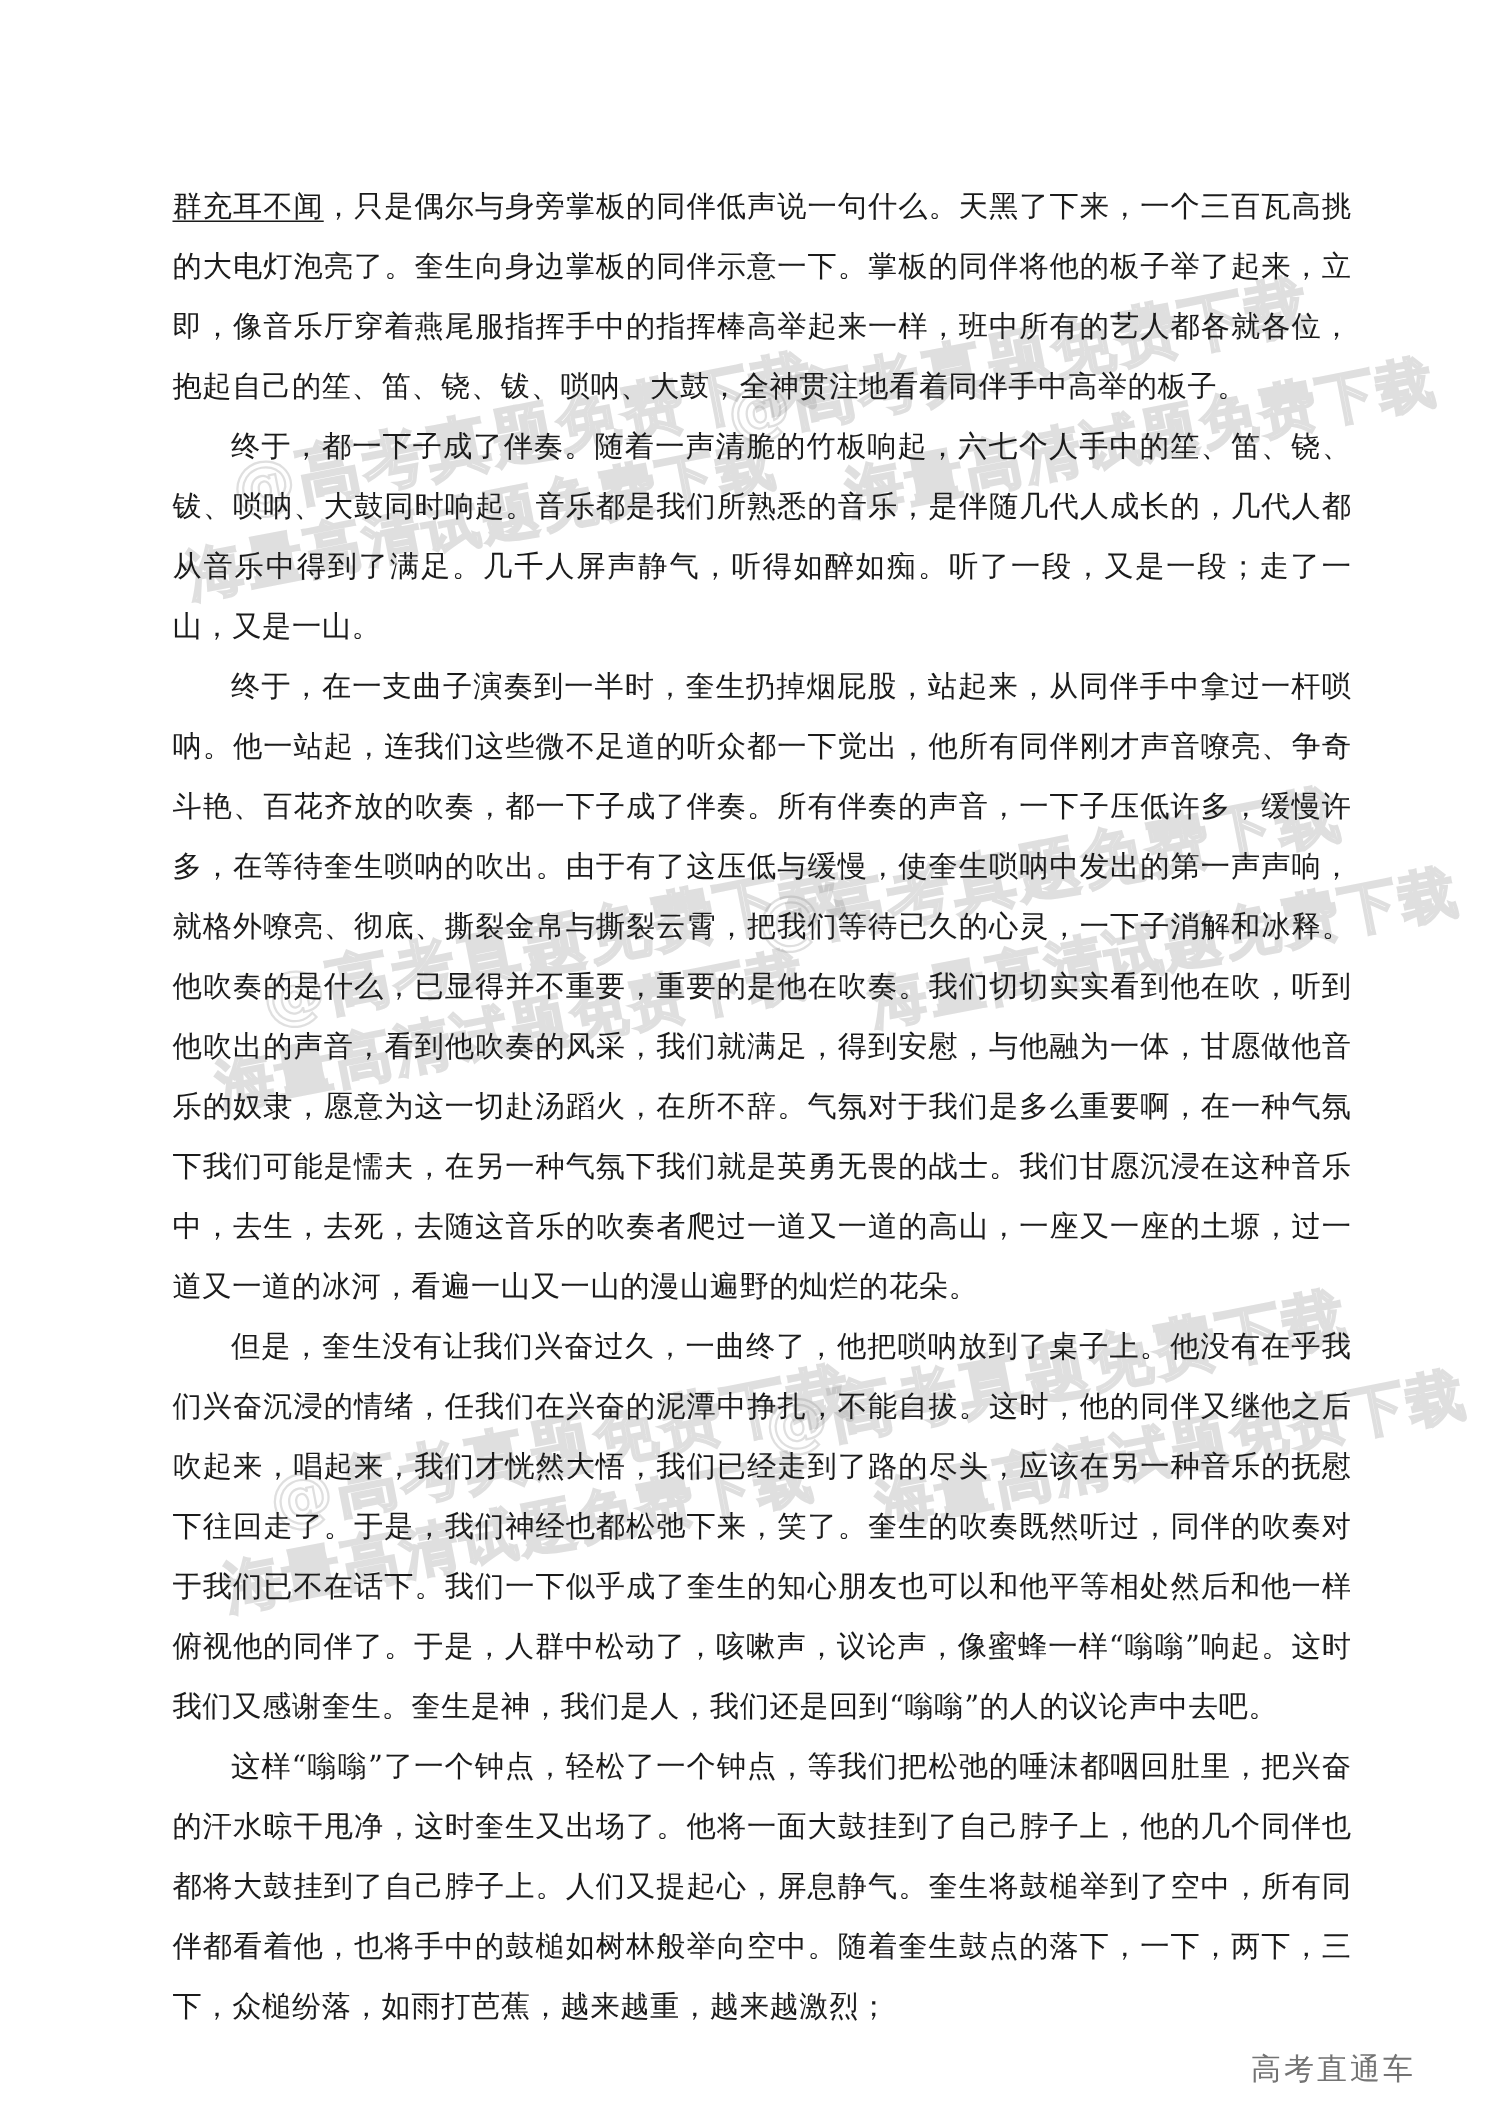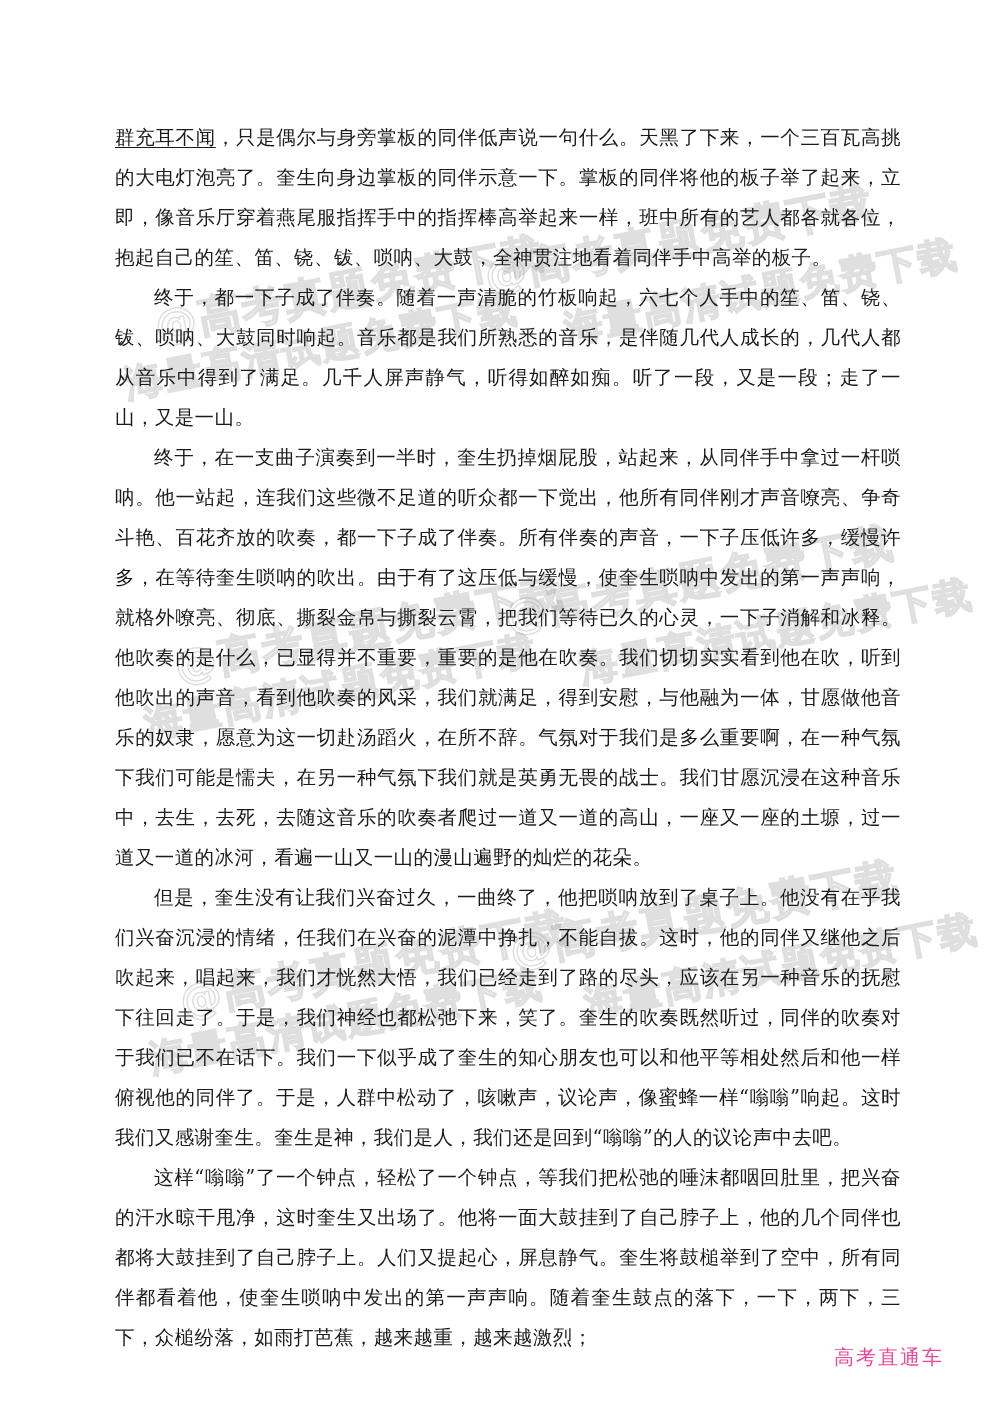--- a/index.html
+++ b/index.html
@@ -78,26 +78,26 @@
     text-align-last: left;
     letter-spacing: 0.4px;
   }
   p.indent { text-indent: 2em; }
   .u { text-decoration: underline; text-underline-offset: 3px; }
 
   
   .footer-brand {
     position: absolute;
     right: 48px;
-    bottom: 32px;
+    bottom: 10px;
     z-index: 3;
     font-family: Liberation Sans, sans-serif;
     font-size: 20px;
     letter-spacing: 2px;
-    color: #ec4899;
+    color: #737373;
   }
 </style>
 </head>
 <body>
 
 <div class="page">
 
   <div class="watermark-layer">
     <div class="wm wm-a wm1">@高考真题免费下载</div>
     <div class="wm wm-b wm2">海量高清试题免费下载</div>
@@ -113,18 +113,18 @@
     <div class="wm wm-b wm10">海量高清试题免费下载</div>
     <div class="wm wm-a wm11">@高考真题免费下载</div>
     <div class="wm wm-b wm12">海量高清试题免费下载</div>
   </div>
 
   <div class="content" id="passage-body">
       <p class="para"><span class="u">群充耳不闻</span><span>，只是偶尔与身旁掌板的同伴低声说一句什么。天黑了下来，一个三百瓦高挑的大电灯泡亮了。奎生向身边掌板的同伴示意一下。掌板的同伴将他的板子举了起来，立即，像音乐厅穿着燕尾服指挥手中的指挥棒高举起来一样，班中所有的艺人都各就各位，抱起自己的笙、笛、铙、钹、唢呐、大鼓，全神贯注地看着同伴手中高举的板子。</span></p>
       <p class="para indent"><span>终于，都一下子成了伴奏。随着一声清脆的竹板响起，六七个人手中的笙、笛、铙、钹、唢呐、大鼓同时响起。音乐都是我们所熟悉的音乐，是伴随几代人成长的，几代人都从音乐中得到了满足。几千人屏声静气，听得如醉如痴。听了一段，又是一段；走了一山，又是一山。</span></p>
       <p class="para indent"><span>终于，在一支曲子演奏到一半时，奎生扔掉烟屁股，站起来，从同伴手中拿过一杆唢呐。他一站起，连我们这些微不足道的听众都一下觉出，他所有同伴刚才声音嘹亮、争奇斗艳、百花齐放的吹奏，都一下子成了伴奏。所有伴奏的声音，一下子压低许多，缓慢许多，在等待奎生唢呐的吹出。由于有了这压低与缓慢，使奎生唢呐中发出的第一声声响，就格外嘹亮、彻底、撕裂金帛与撕裂云霄，把我们等待已久的心灵，一下子消解和冰释。他吹奏的是什么，已显得并不重要，重要的是他在吹奏。我们切切实实看到他在吹，听到他吹出的声音，看到他吹奏的风采，我们就满足，得到安慰，与他融为一体，甘愿做他音乐的奴隶，愿意为这一切赴汤蹈火，在所不辞。气氛对于我们是多么重要啊，在一种气氛下我们可能是懦夫，在另一种气氛下我们就是英勇无畏的战士。我们甘愿沉浸在这种音乐中，去生，去死，去随这音乐的吹奏者爬过一道又一道的高山，一座又一座的土塬，过一道又一道的冰河，看遍一山又一山的漫山遍野的灿烂的花朵。</span></p>
       <p class="para indent"><span>但是，奎生没有让我们兴奋过久，一曲终了，他把唢呐放到了桌子上。他没有在乎我们兴奋沉浸的情绪，任我们在兴奋的泥潭中挣扎，不能自拔。这时，他的同伴又继他之后吹起来，唱起来，我们才恍然大悟，我们已经走到了路的尽头，应该在另一种音乐的抚慰下往回走了。于是，我们神经也都松弛下来，笑了。奎生的吹奏既然听过，同伴的吹奏对于我们已不在话下。我们一下似乎成了奎生的知心朋友也可以和他平等相处然后和他一样俯视他的同伴了。于是，人群中松动了，咳嗽声，议论声，像蜜蜂一样“嗡嗡”响起。这时我们又感谢奎生。奎生是神，我们是人，我们还是回到“嗡嗡”的人的议论声中去吧。</span></p>
-      <p class="para indent"><span>这样“嗡嗡”了一个钟点，轻松了一个钟点，等我们把松弛的唾沫都咽回肚里，把兴奋的汗水晾干甩净，这时奎生又出场了。他将一面大鼓挂到了自己脖子上，他的几个同伴也都将大鼓挂到了自己脖子上。人们又提起心，屏息静气。奎生将鼓槌举到了空中，所有同伴都看着他，使奎生唢呐中发出的第一声声响。随着奎生鼓点的落下，一下，两下，三下，众槌纷落，如雨打芭蕉，越来越重，越来越激烈；</span></p>
+      <p class="para indent"><span>这样“嗡嗡”了一个钟点，轻松了一个钟点，等我们把松弛的唾沫都咽回肚里，把兴奋的汗水晾干甩净，这时奎生又出场了。他将一面大鼓挂到了自己脖子上，他的几个同伴也都将大鼓挂到了自己脖子上。人们又提起心，屏息静气。奎生将鼓槌举到了空中，所有同伴都看着他，也将手中的鼓槌如树林般举向空中。随着奎生鼓点的落下，一下，两下，三下，众槌纷落，如雨打芭蕉，越来越重，越来越激烈；</span></p>
     </div>
 
   <div class="footer-brand">高考直通车</div>
 
 </div>
 
 </body></html>

